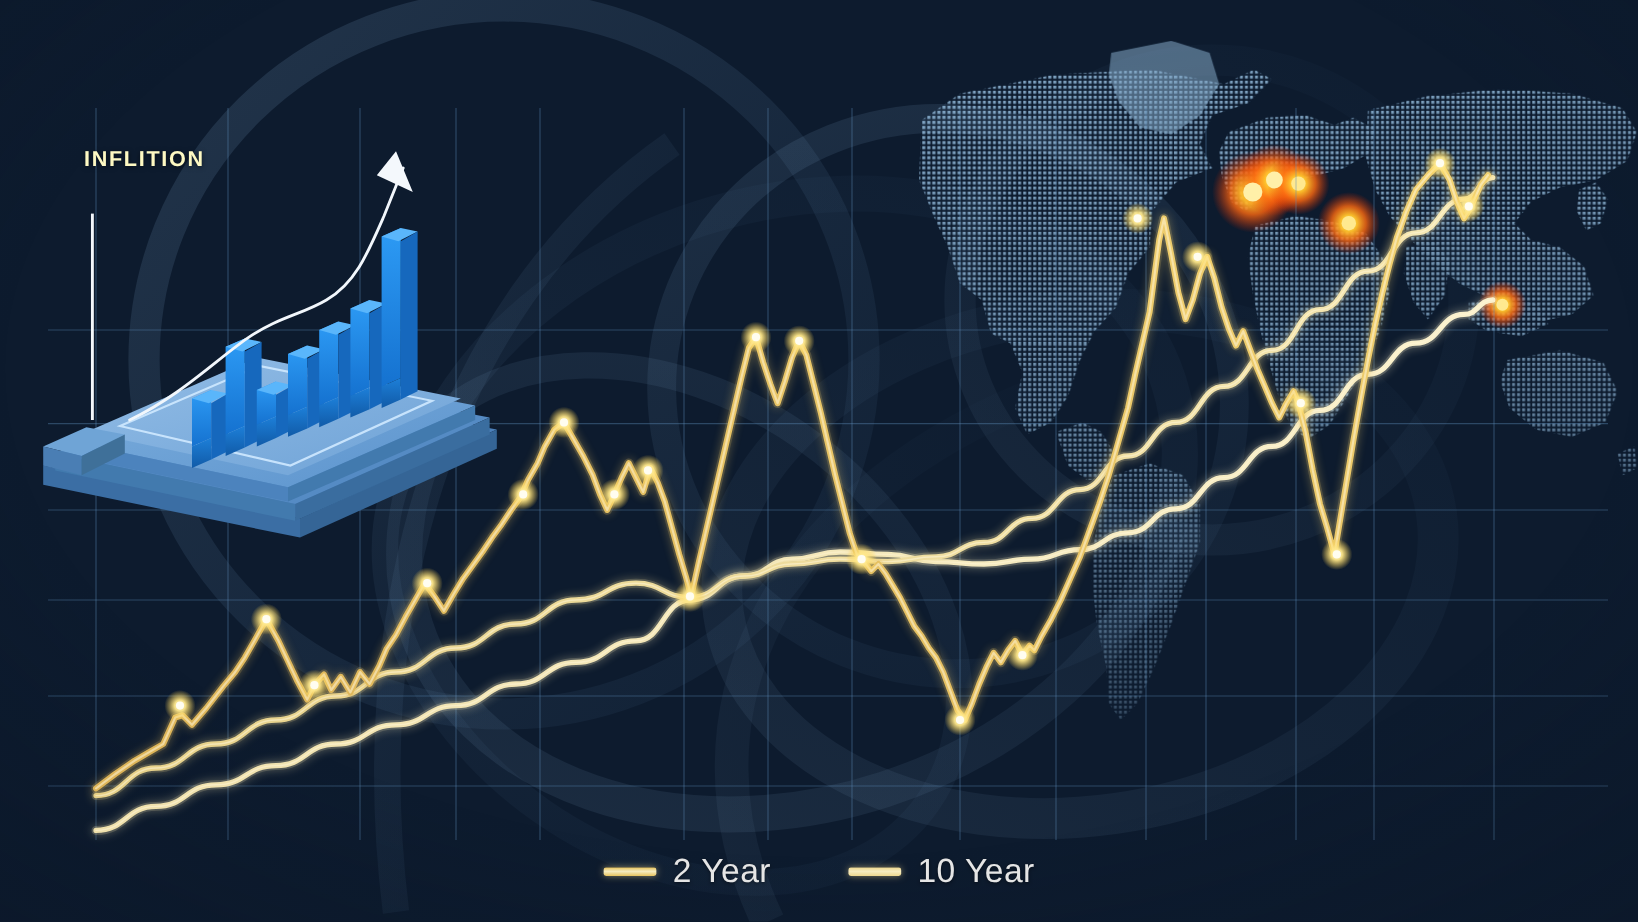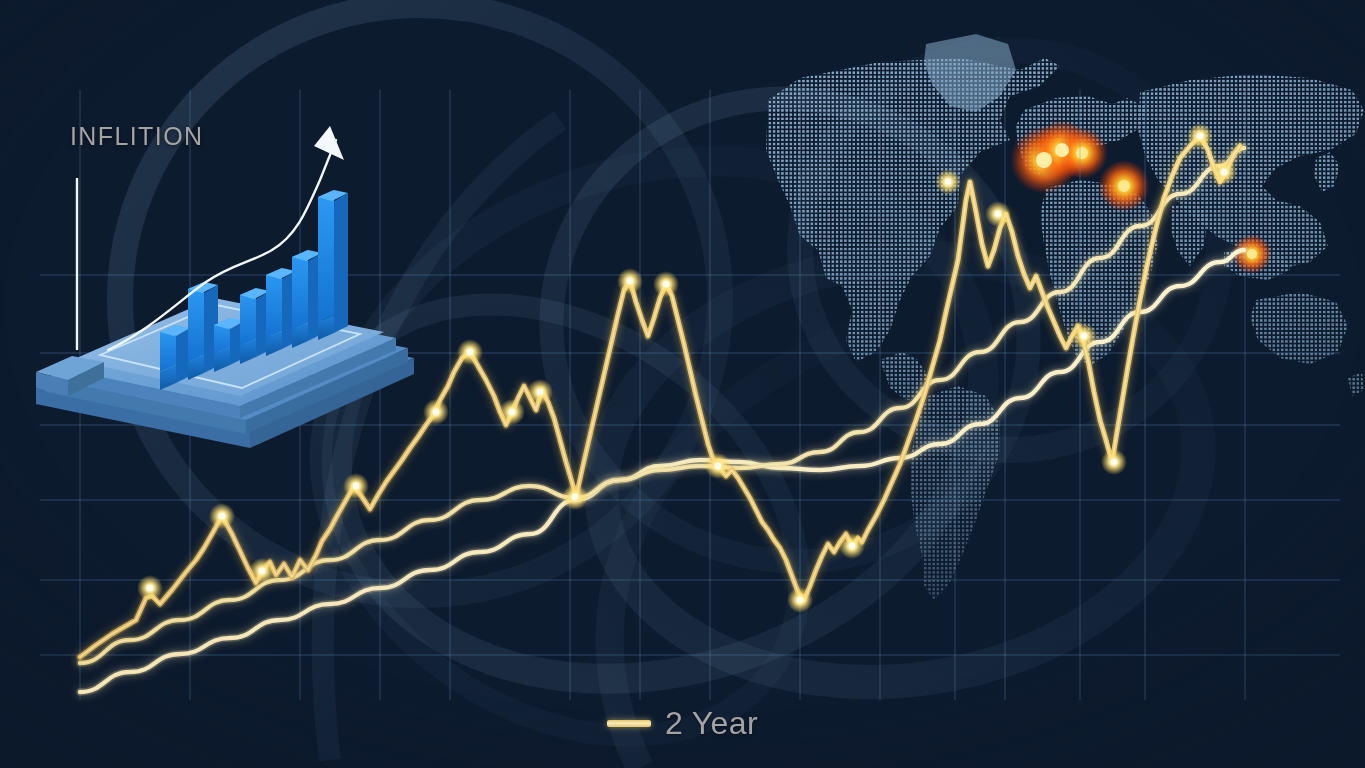--- a/index.html
+++ b/index.html
@@ -24,29 +24,30 @@
     display:flex;justify-content:center;align-items:center;gap:64px;
     z-index:40;
   }
   .legend-item{display:flex;align-items:center;gap:14px;}
   .legend-swatch{
     width:44px;height:7px;border-radius:2px;
     background:linear-gradient(180deg,#e8cf86 0%,#f3e4ae 42%,#d7b45c 100%);
     box-shadow:0 0 6px rgba(240,215,140,.55);
   }
   .legend-label{
-    color:#a3a3a3;font-size:32px;letter-spacing:.4px;
+    color:#e5e5e5;font-size:28px;letter-spacing:.4px;
     text-shadow:0 1px 3px rgba(0,0,0,.5);
   }
 
   
   #inflation-label{
     position:absolute;left:70px;top:122px;z-index:35;
-    color:#a3a3a3;font-size:25px;letter-spacing:1.4px;
+    color:#fef9c3;font-size:18px;letter-spacing:1.4px;
     text-shadow:0 1px 4px rgba(0,0,0,.55);
+    font-weight:bold;
   }
 </style>
 </head>
 <body>
 
 <div id="stage">
 
   <svg class="layer" viewBox="0 0 1365 768" preserveAspectRatio="none">
     <defs>
       <linearGradient id="ringg" x1="0" y1="0" x2="1" y2="1">
@@ -350,15 +351,19 @@
       </g>
   </svg>
 
   <div id="inflation-label">INFLITION</div>
 
   <div id="legend">
     <div class="legend-item">
       <span class="legend-swatch" style="background: linear-gradient(rgb(232, 196, 94) 0%, rgb(246, 236, 192) 45%, rgb(232, 196, 94) 100%);"></span>
       <span class="legend-label">2 Year</span>
     </div>
+    <div class="legend-item">
+      <span class="legend-swatch" style="background: linear-gradient(rgb(238, 216, 143) 0%, rgb(246, 236, 192) 45%, rgb(238, 216, 143) 100%);"></span>
+      <span class="legend-label">10 Year</span>
+    </div>
   </div>
 
 </div>
 
 </body></html>

